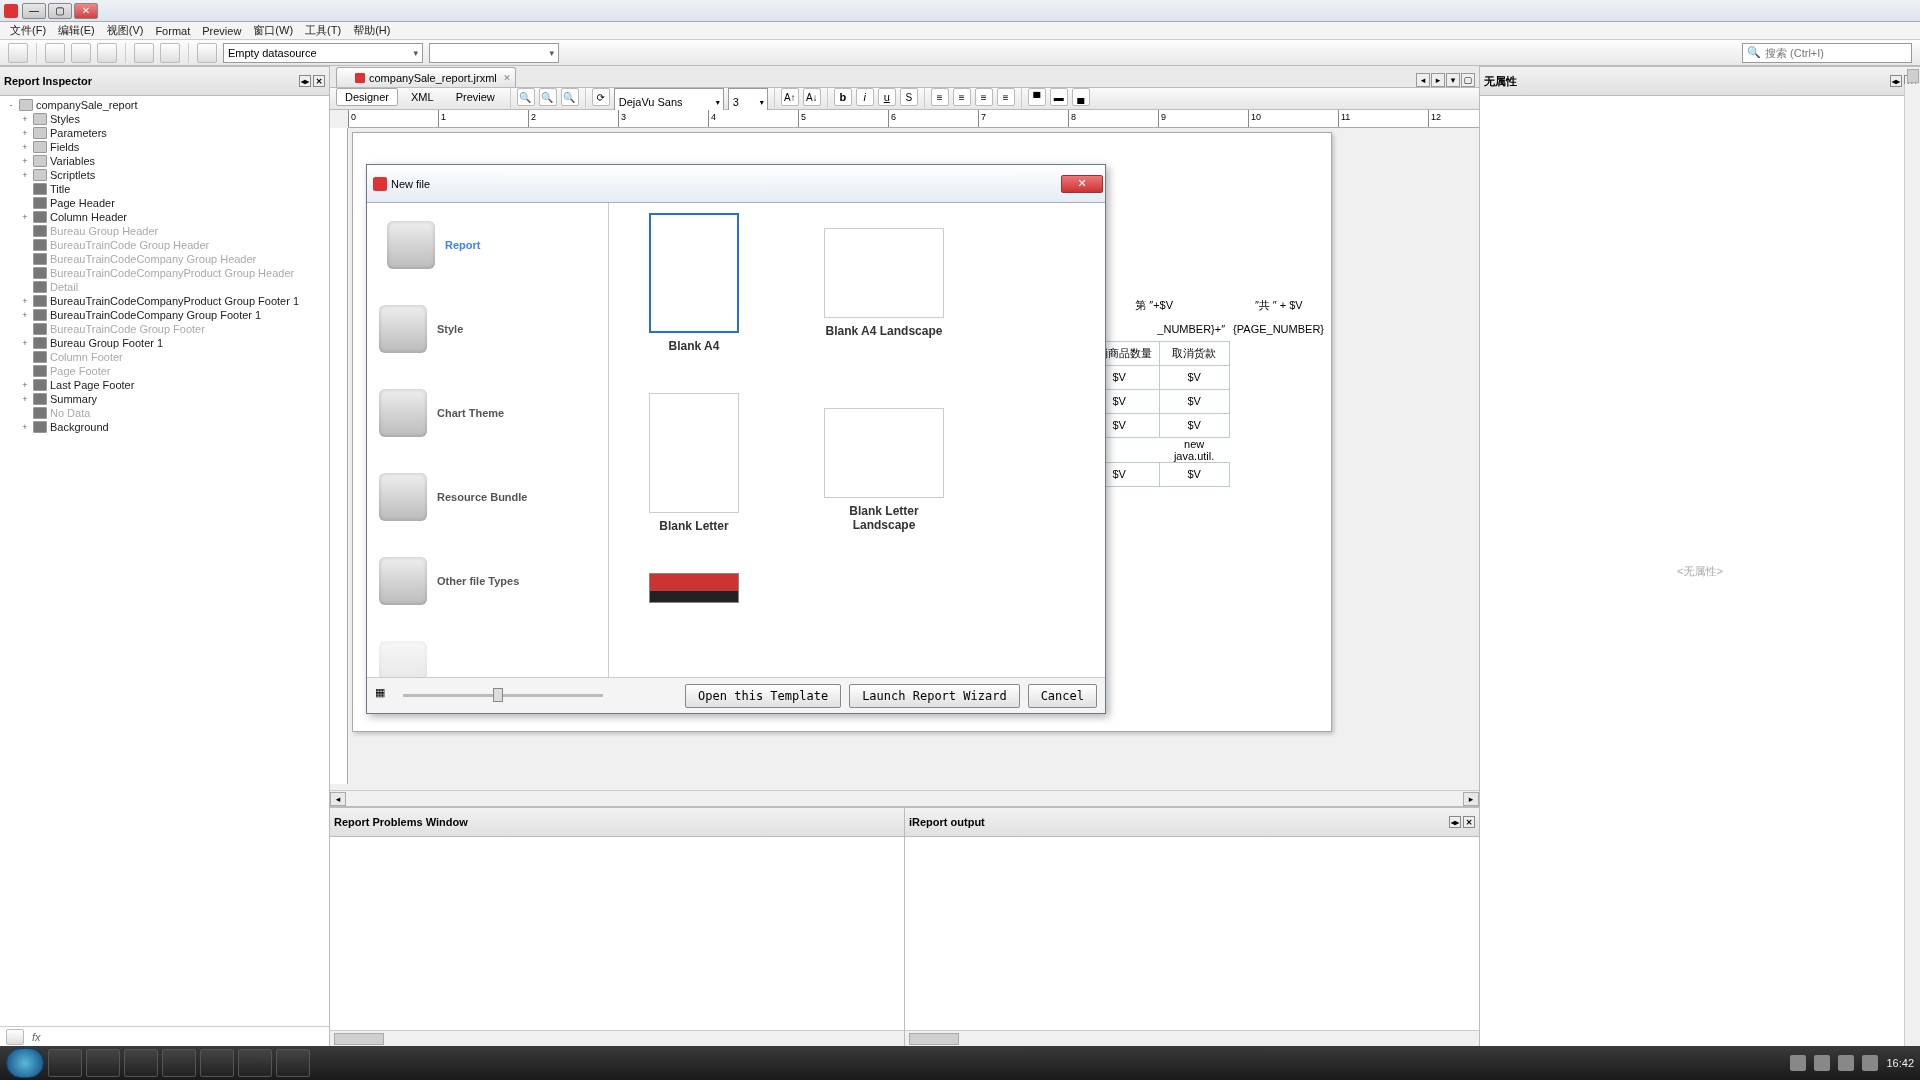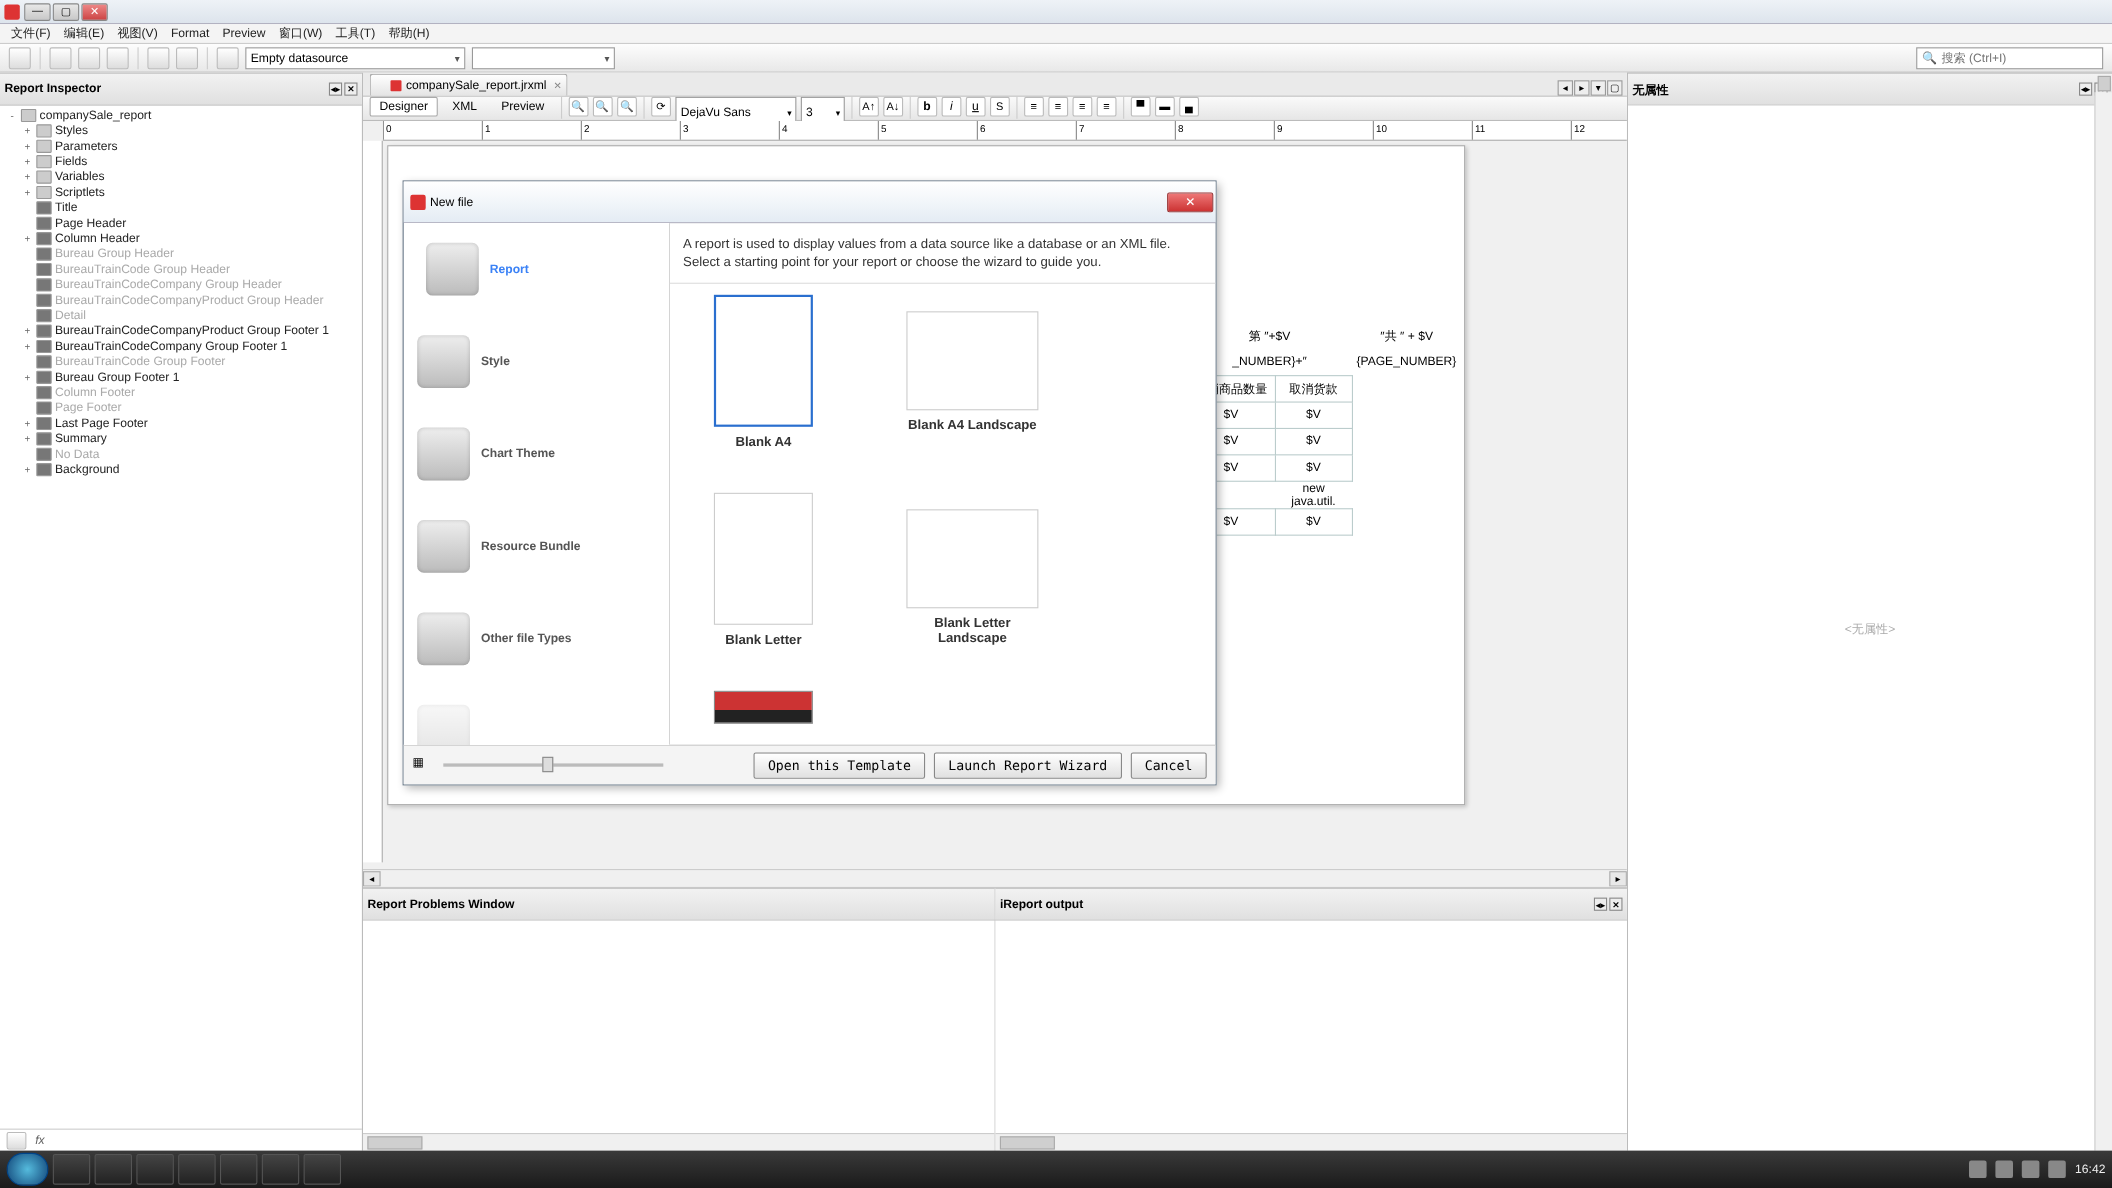--- a/index.html
+++ b/index.html
@@ -415,21 +415,21 @@
           <div class="reportcells">
             <table>
               <tbody>
                   <tr>
                     <td style="width:70px;border:none"></td>
                     <td colspan="2" style="border:none;text-align:center">第 ″+$V</td>
                     <td style="border:none;text-align:center;width:90px">″共 ″ + $V</td>
                   </tr>
               <tr>
                     <td style="border:none"></td>
-                    <td colspan="2" style="border:none;text-align:center">_NUMBER}+″</td>
+                    <td colspan="2" style="border:none;text-align:right">_NUMBER}+″</td>
                     <td style="border:none;text-align:center">{PAGE_NUMBER}</td>
                   </tr>
               <tr class="hdr">
                     <td>款</td>
                     <td style="width:80px">取消商品数量</td>
                     <td style="width:70px">取消货款</td>
                   </tr>
               <tr>
                     <td></td>
                     <td>$V</td>
@@ -536,22 +536,20 @@
         </div>
       <div class="cat">
           <div class="cic"></div>
           <span>Other file Types</span>
         </div>
       <div class="cat" style="opacity:.4">
           <div class="cic"></div>
         </div>
     </div>
     <div class="dlg-right">
-      <div class="dlg-desc" style="white-space:pre-line">A report is used to display values from a data source like a database or an XML file.
-Select a starting point for your report or choose the wizard to guide you.</div>
       <div class="tmpl-grid" id="tmplgrid">
 
       <div class="tmpl  sel">
             <div class="thumb"></div>
             <div class="tlabel">Blank A4</div>
           </div>
           <div class="tmpl landscape">
             <div class="thumb"></div>
             <div class="tlabel">Blank A4 Landscape</div>
           </div>

